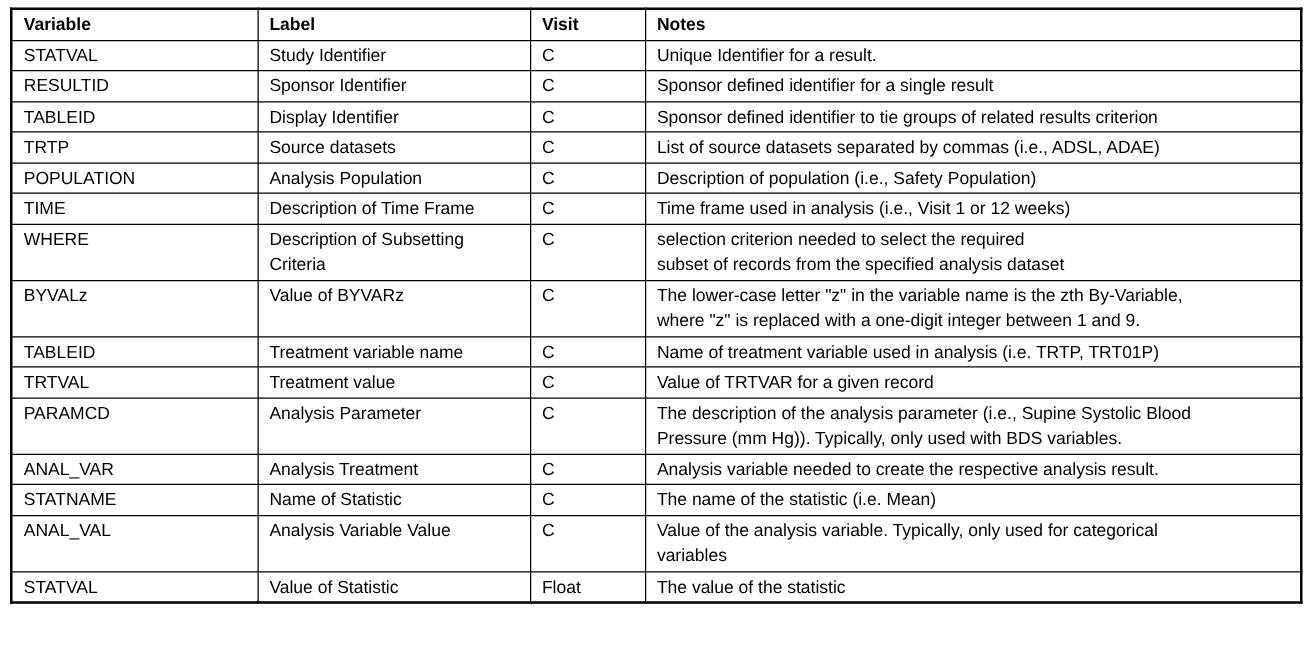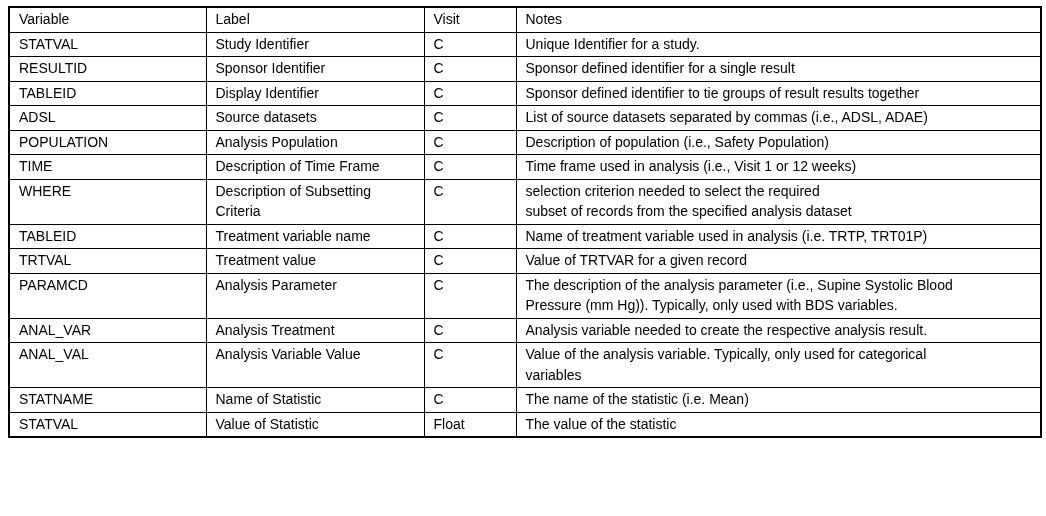--- a/index.html
+++ b/index.html
@@ -32,21 +32,21 @@
     border: 1px solid #000000;
     font-size: 14px;
     line-height: 20.5px;
     padding: 1px 8px 2px 9px;
     text-align: left;
     vertical-align: top;
     white-space: pre-line;
     overflow: hidden;
   }
   table.def-table th {
-    font-weight: normal;
+    font-weight: bold;
   }
 </style>
 </head>
 <body>
 
 <table class="def-table">
   <colgroup>
     <col class="col-variable">
     <col class="col-label">
     <col class="col-type">
@@ -58,39 +58,39 @@
         <th>Label</th>
         <th>Visit</th>
         <th>Notes</th>
       </tr>
   </thead>
   <tbody id="table-body">
   <tr>
     <td>STATVAL</td>
     <td>Study Identifier</td>
     <td>C</td>
-    <td>Unique Identifier for a study.</td>
+    <td>Unique Identifier for a result.</td>
   </tr>
 
   <tr>
     <td>RESULTID</td>
     <td>Sponsor Identifier</td>
     <td>C</td>
     <td>Sponsor defined identifier for a single result</td>
   </tr>
 
   <tr>
     <td>TABLEID</td>
     <td>Display Identifier</td>
     <td>C</td>
-    <td>Sponsor defined identifier to tie groups of result results together</td>
+    <td>Sponsor defined identifier to tie groups of related results criterion</td>
   </tr>
 
   <tr>
-    <td>ADSL</td>
+    <td>TRTP</td>
     <td>Source datasets</td>
     <td>C</td>
     <td>List of source datasets separated by commas (i.e., ADSL, ADAE)</td>
   </tr>
 
   <tr>
     <td>POPULATION</td>
     <td>Analysis Population</td>
     <td>C</td>
     <td>Description of population (i.e., Safety Population)</td>
@@ -106,20 +106,27 @@
   <tr>
     <td>WHERE</td>
     <td>Description of Subsetting
 Criteria</td>
     <td>C</td>
     <td>selection criterion needed to select the required
 subset of records from the specified analysis dataset</td>
   </tr>
 
 
+  <tr>
+    <td>BYVALz</td>
+    <td>Value of BYVARz</td>
+    <td>C</td>
+    <td>The lower-case letter "z" in the variable name is the zth By-Variable,
+where "z" is replaced with a one-digit integer between 1 and 9.</td>
+  </tr>
 
   <tr>
     <td>TABLEID</td>
     <td>Treatment variable name</td>
     <td>C</td>
     <td>Name of treatment variable used in analysis (i.e. TRTP, TRT01P)</td>
   </tr>
 
   <tr>
     <td>TRTVAL</td>
@@ -137,32 +144,32 @@
   </tr>
 
   <tr>
     <td>ANAL_VAR</td>
     <td>Analysis Treatment</td>
     <td>C</td>
     <td>Analysis variable needed to create the respective analysis result.</td>
   </tr>
 
   <tr>
+    <td>STATNAME</td>
+    <td>Name of Statistic</td>
+    <td>C</td>
+    <td>The name of the statistic (i.e. Mean)</td>
+  </tr>
+
+  <tr>
     <td>ANAL_VAL</td>
     <td>Analysis Variable Value</td>
     <td>C</td>
     <td>Value of the analysis variable. Typically, only used for categorical
 variables</td>
-  </tr>
-
-  <tr>
-    <td>STATNAME</td>
-    <td>Name of Statistic</td>
-    <td>C</td>
-    <td>The name of the statistic (i.e. Mean)</td>
   </tr>
 
   <tr>
     <td>STATVAL</td>
     <td>Value of Statistic</td>
     <td>Float</td>
     <td>The value of the statistic</td>
   </tr>
 
 </tbody>

